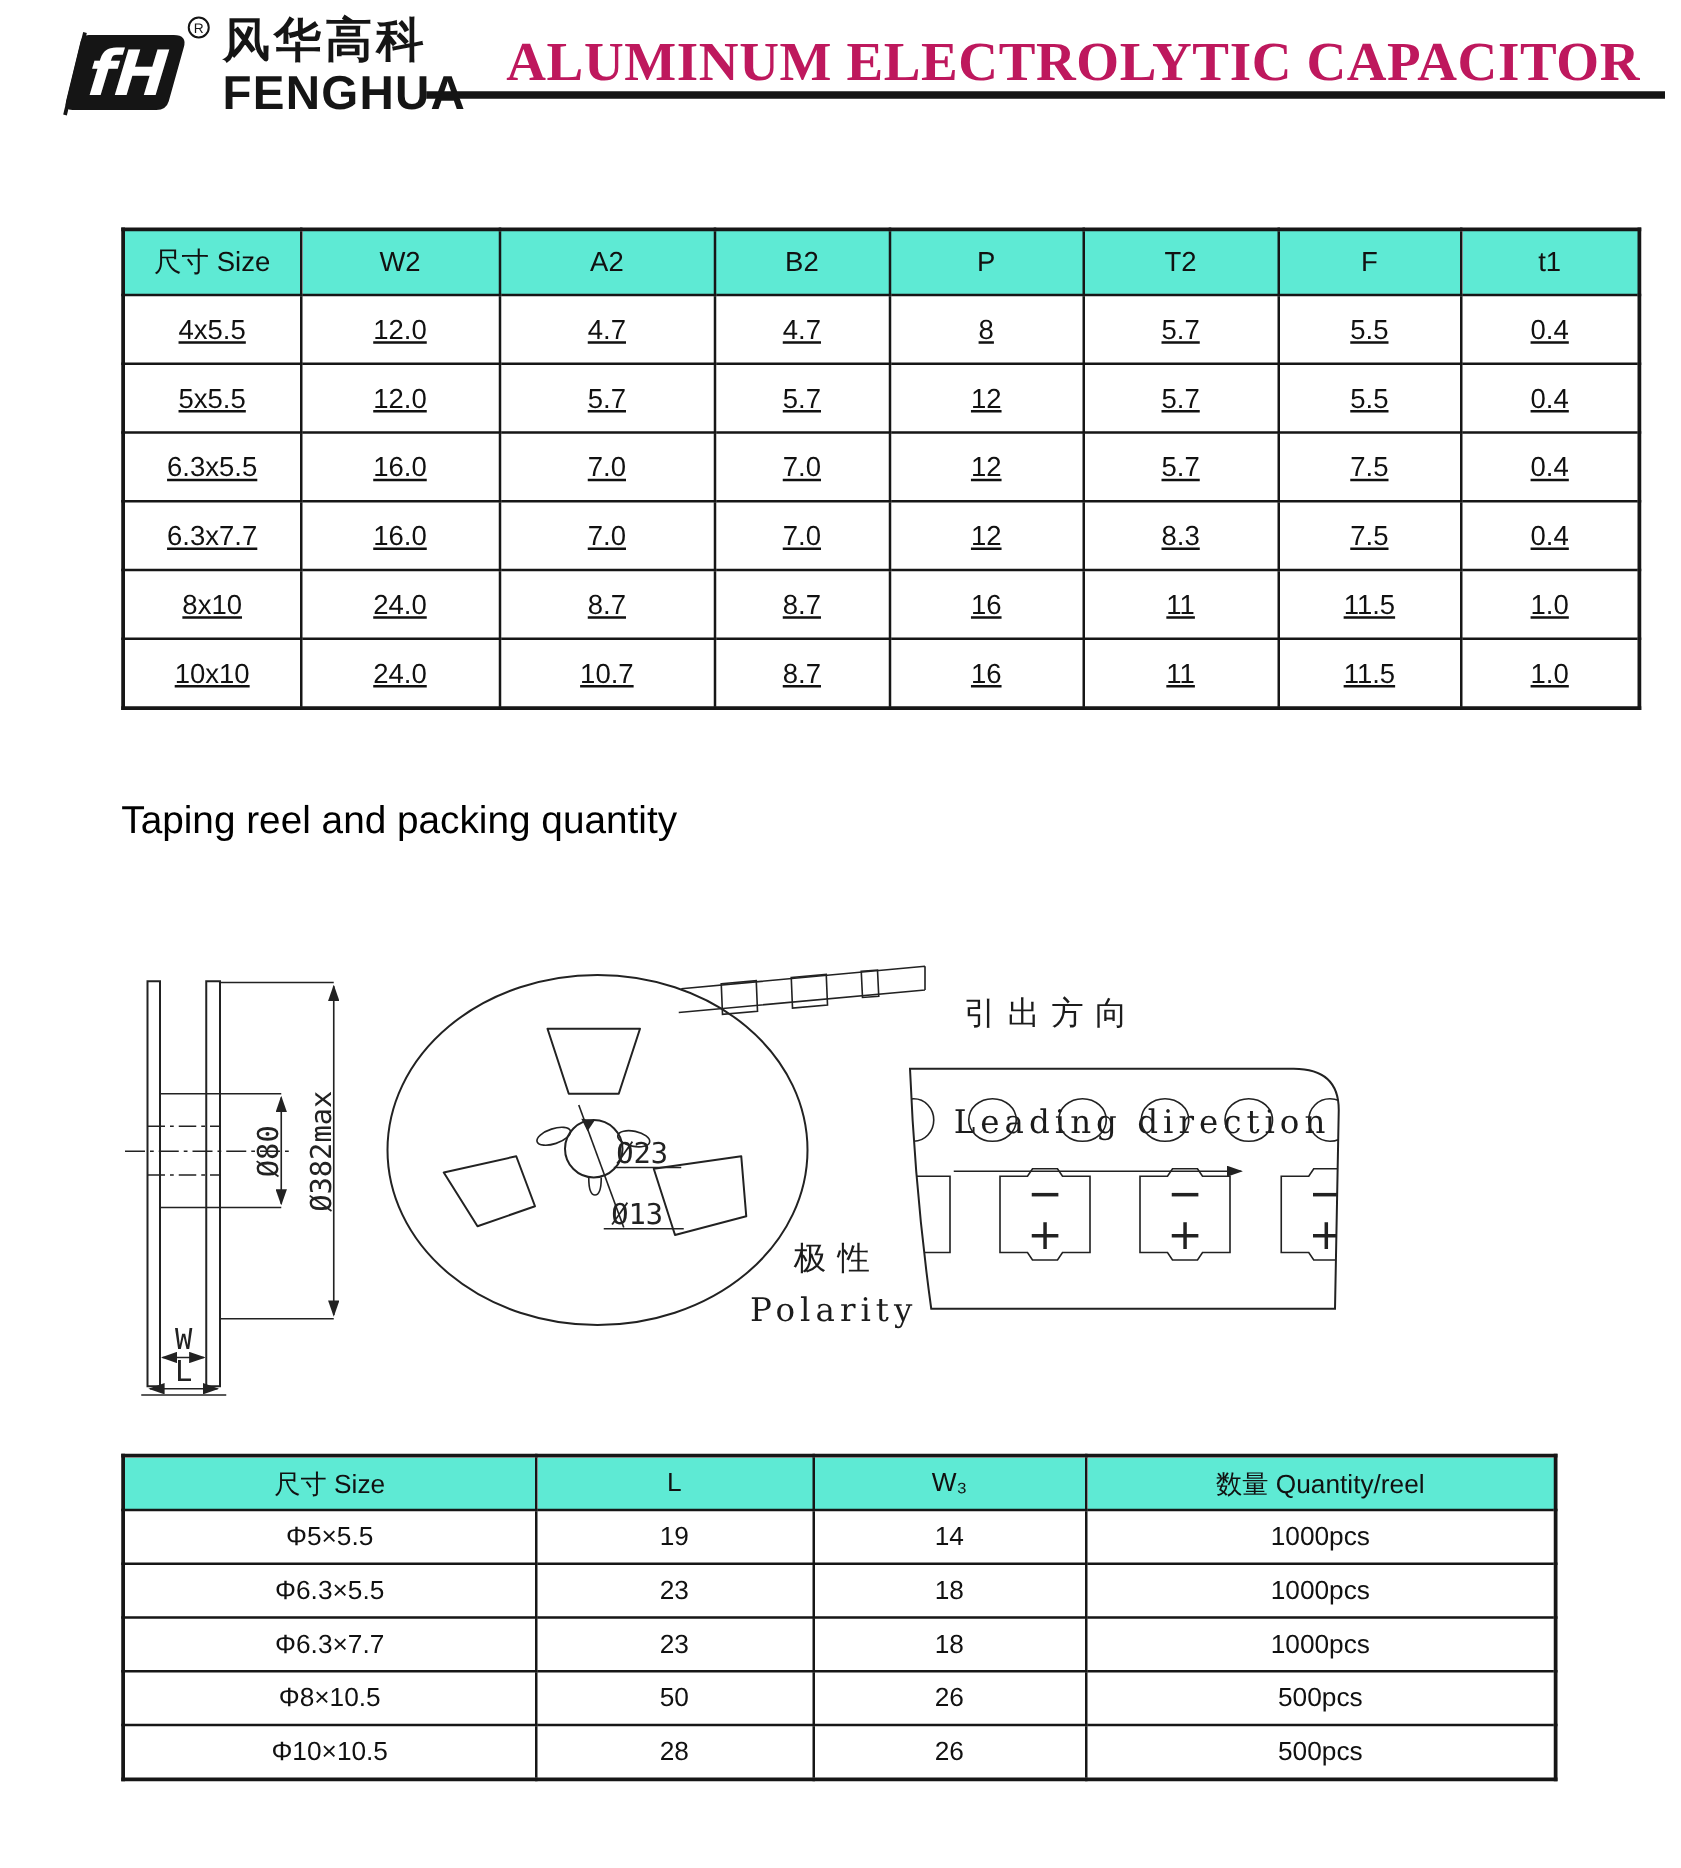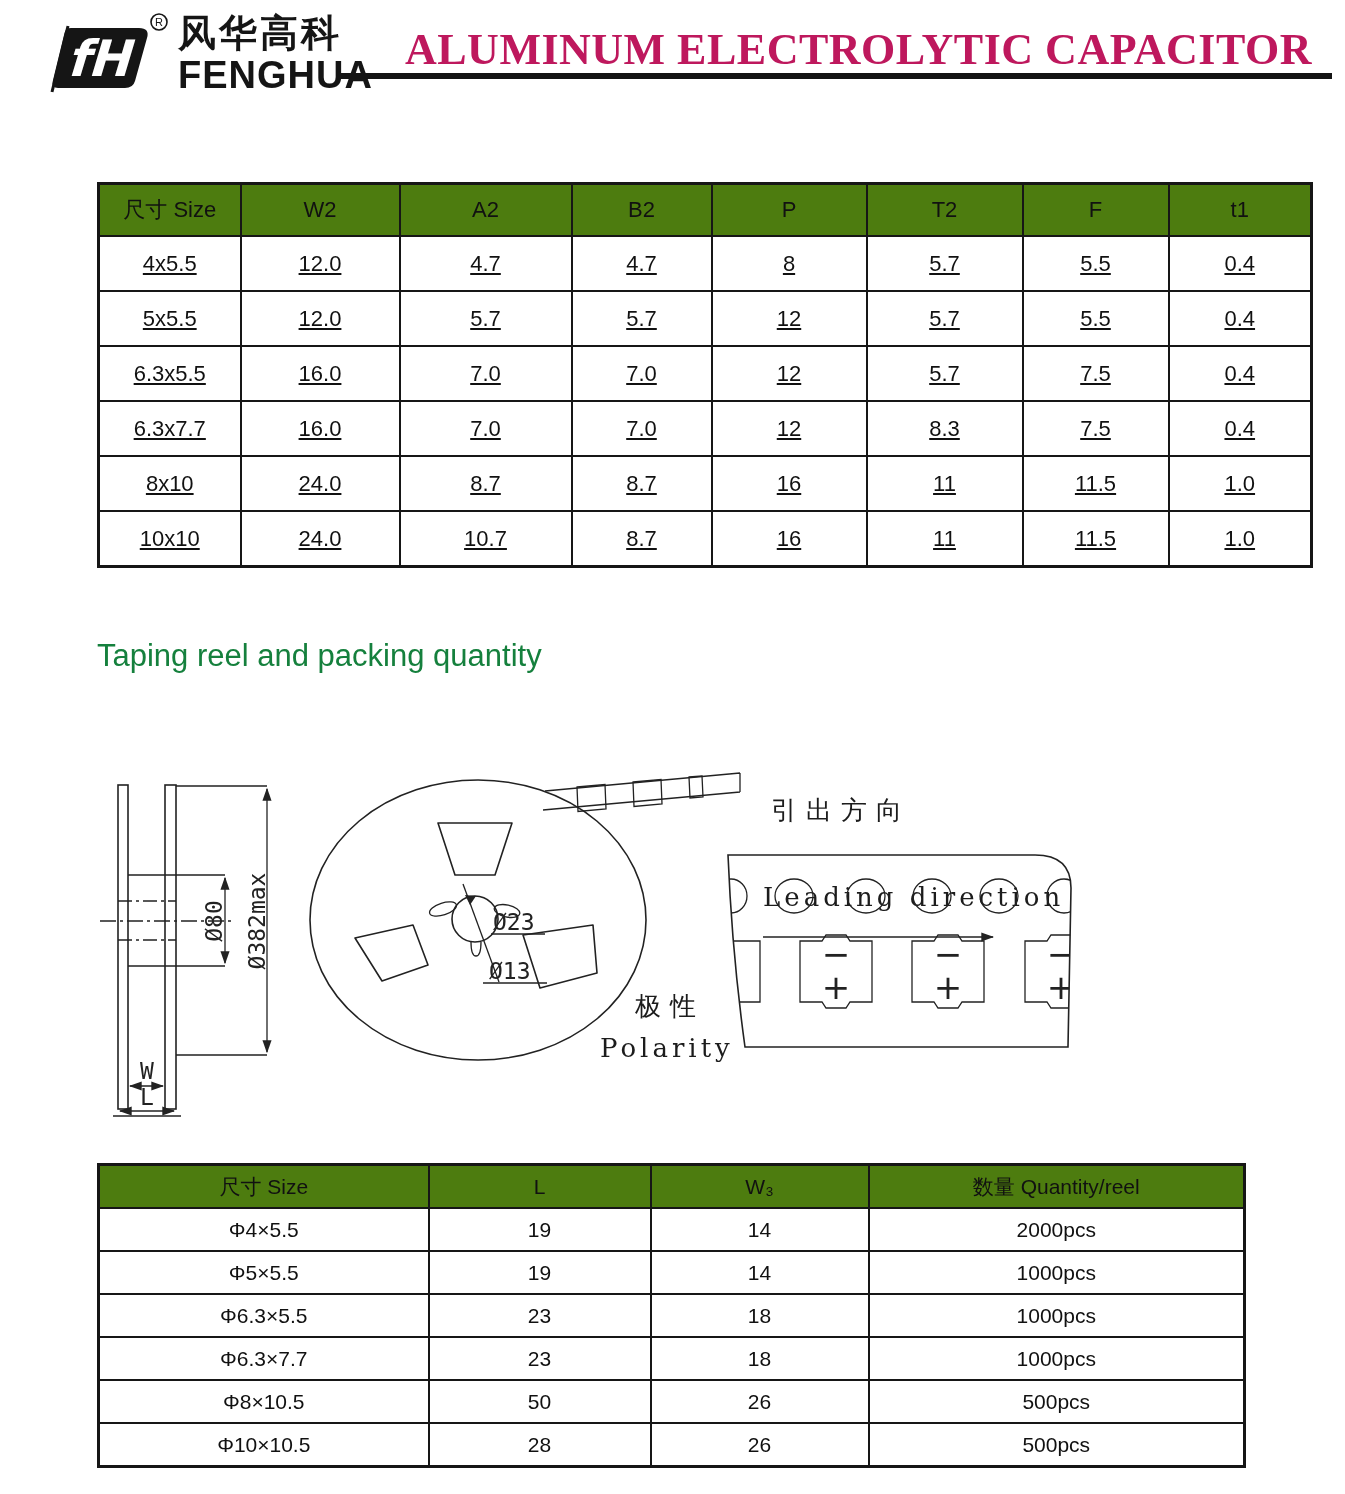--- a/index.html
+++ b/index.html
@@ -12,31 +12,31 @@
   #brand .cn{font-size:38px;font-weight:700;letter-spacing:3px;color:#151515;}
   #brand .en{font-size:38px;font-weight:700;letter-spacing:1px;margin-top:4px;color:#151515;}
   #page-title{position:absolute;right:33px;top:24px;font-size:44px;font-weight:700;
               letter-spacing:.5px;color:#be185d;white-space:nowrap;font-family:Liberation Serif, serif;}
   #title-rule{position:absolute;left:341px;top:73px;width:991px;height:6px;background:#141414;}
 
   
   table{border-collapse:collapse;table-layout:fixed;position:absolute;background:#fff;}
   td,th{border:2px solid #161616;text-align:center;vertical-align:middle;
         font-weight:400;padding:0;overflow:hidden;white-space:nowrap;}
-  th{background:#4d7c0f;margin-left:40px;}
+  th{background:#5eead4;margin-left:40px;}
   #tbl-dim{left:97px;top:182px;width:1213px;font-size:22px;border:3px solid #161616;}
   #tbl-dim th{height:50px;font-size:22px;}
   #tbl-dim td{height:53px;text-decoration:underline;}
   #tbl-pack{left:97px;top:1163px;width:1146px;font-size:21px;border:3px solid #161616;}
   #tbl-pack th{height:41px;}
   #tbl-pack td{height:41px;}
 
   
   #sec-cn{position:absolute;left:97px;top:592px;font-size:32px;color:#1c1c1c;letter-spacing:1px;}
-  #sec-en{position:absolute;left:97px;top:638px;font-size:31px;color:#15803d;}
+  #sec-en{position:absolute;left:97px;top:638px;font-size:31px;color:#000000;}
 
   
   #diagram{position:absolute;left:95px;top:753px;}
   .cadline{fill:none;stroke:#222;stroke-width:1.6;}
   .thin{fill:none;stroke:#222;stroke-width:1.3;}
   .cadtxt{font-family:"DejaVu Sans Mono",monospace;font-size:23px;fill:#222;}
   .cjk{font-family:"DejaVu Serif",serif;font-size:26px;fill:#1c1c1c;letter-spacing:9px;}
   .seren{font-family:"DejaVu Serif",serif;font-size:26px;fill:#1c1c1c;letter-spacing:4px;}
   .mark{font-family:"DejaVu Sans",sans-serif;font-size:34px;fill:#222;}
 </style>
@@ -242,26 +242,20 @@
         <col style="width:376px">
       </colgroup>
     <tbody>
         <tr>
       <th>尺寸 Size</th>
       <th>L</th>
       <th>W₃</th>
       <th>数量 Quantity/reel</th>
     </tr>
     <tr>
-      <td>Φ4×5.5</td>
-      <td>19</td>
-      <td>14</td>
-      <td>2000pcs</td>
-    </tr>
-    <tr>
       <td>Φ5×5.5</td>
       <td>19</td>
       <td>14</td>
       <td>1000pcs</td>
     </tr>
     <tr>
       <td>Φ6.3×5.5</td>
       <td>23</td>
       <td>18</td>
       <td>1000pcs</td>

